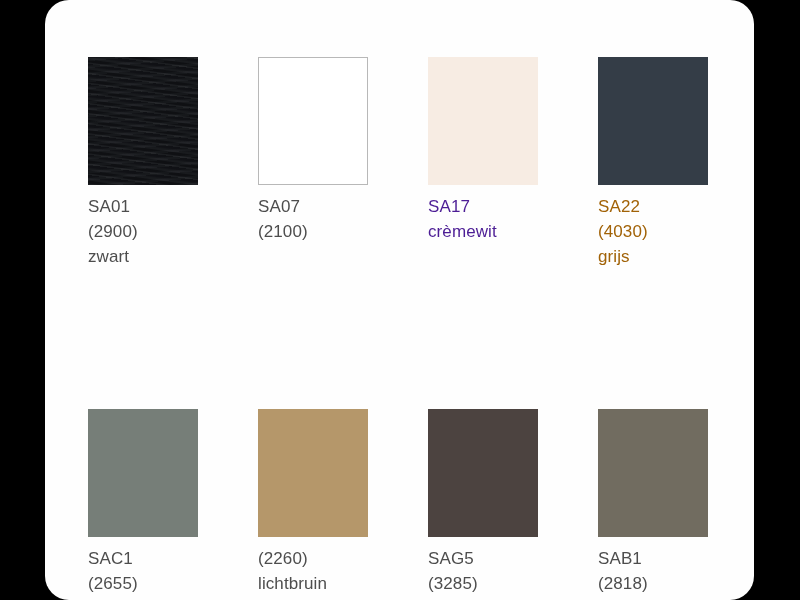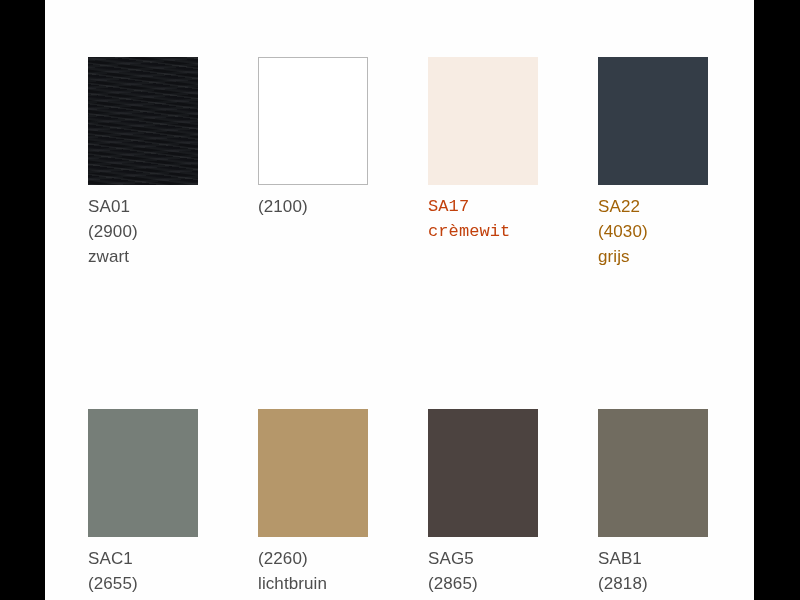--- a/index.html
+++ b/index.html
@@ -23,20 +23,21 @@
 
   
   #content-area {
     position: absolute;
     left: 45px;
     top: 0;
     width: 709px;
     height: 600px;
     background: #fefefe;
     overflow: hidden;
+    border-radius: 24px;
   }
 
   #swatch-grid {
     position: absolute;
     left: 43px;      
     top: 57px;
     width: 640px;
     display: grid;
     grid-template-columns: repeat(4, 110px);
     grid-column-gap: 60px;
@@ -115,26 +116,27 @@
           <div class="swatch-chip textured" style="background-color: rgb(20, 22, 26);"></div>
           <div class="swatch-labels" style="color: rgb(77, 77, 77);">
             <div>SA01</div>
             <div>(2900)</div>
             <div>zwart</div>
           </div>
         </div>
         <div class="swatch-cell">
           <div class="swatch-chip outlined" style="background-color: rgb(255, 255, 255);"></div>
           <div class="swatch-labels" style="color: rgb(77, 77, 77);">
+            <div>SA07</div>
             <div>(2100)</div>
           </div>
         </div>
         <div class="swatch-cell">
           <div class="swatch-chip" style="background-color: rgb(247, 236, 227);"></div>
-          <div class="swatch-labels" style="color: #c2410c; font-family: Liberation Mono, monospace;">
+          <div class="swatch-labels" style="color: #4c1d95;">
             <div>SA17</div>
             <div>crèmewit</div>
           </div>
         </div>
         <div class="swatch-cell">
           <div class="swatch-chip" style="background-color: rgb(52, 61, 71);"></div>
           <div class="swatch-labels" style="color: #a16207;">
             <div>SA22</div>
             <div>(4030)</div>
             <div>grijs</div>
@@ -152,21 +154,21 @@
           <div class="swatch-chip" style="background-color: rgb(181, 151, 106);"></div>
           <div class="swatch-labels" style="color: rgb(77, 77, 77);">
             <div>(2260)</div>
             <div>lichtbruin</div>
           </div>
         </div>
         <div class="swatch-cell">
           <div class="swatch-chip" style="background-color: rgb(76, 67, 64);"></div>
           <div class="swatch-labels" style="color: rgb(77, 77, 77);">
             <div>SAG5</div>
-            <div>(2865)</div>
+            <div>(3285)</div>
             <div>bruin</div>
           </div>
         </div>
         <div class="swatch-cell">
           <div class="swatch-chip" style="background-color: rgb(113, 108, 96);"></div>
           <div class="swatch-labels" style="color: rgb(77, 77, 77);">
             <div>SAB1</div>
             <div>(2818)</div>
             <div>beigegrijs</div>
           </div>

